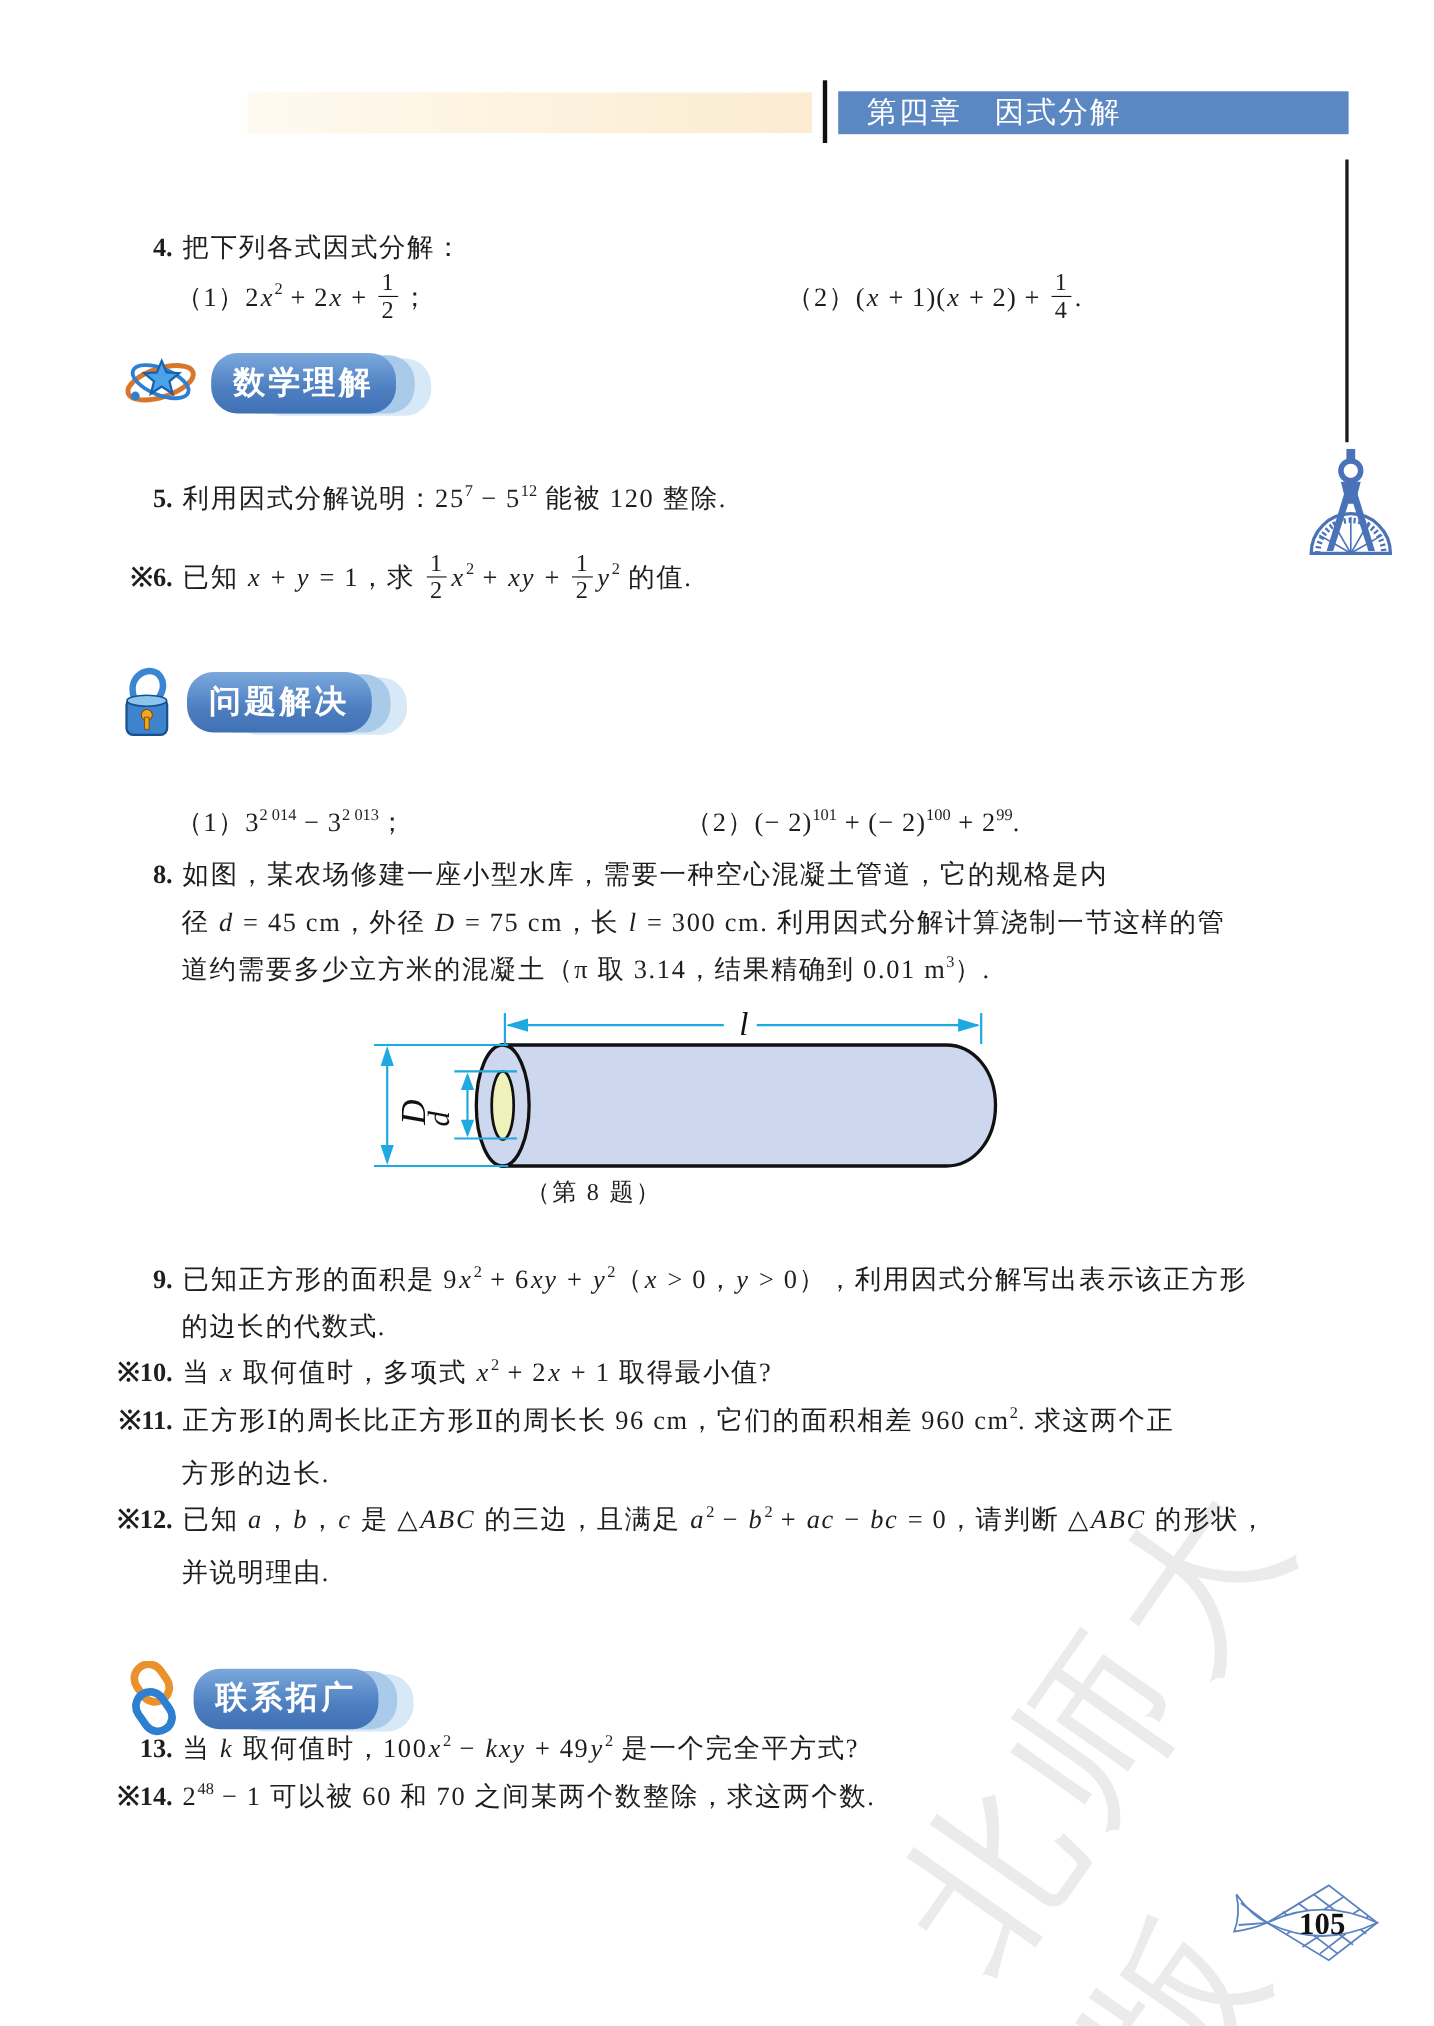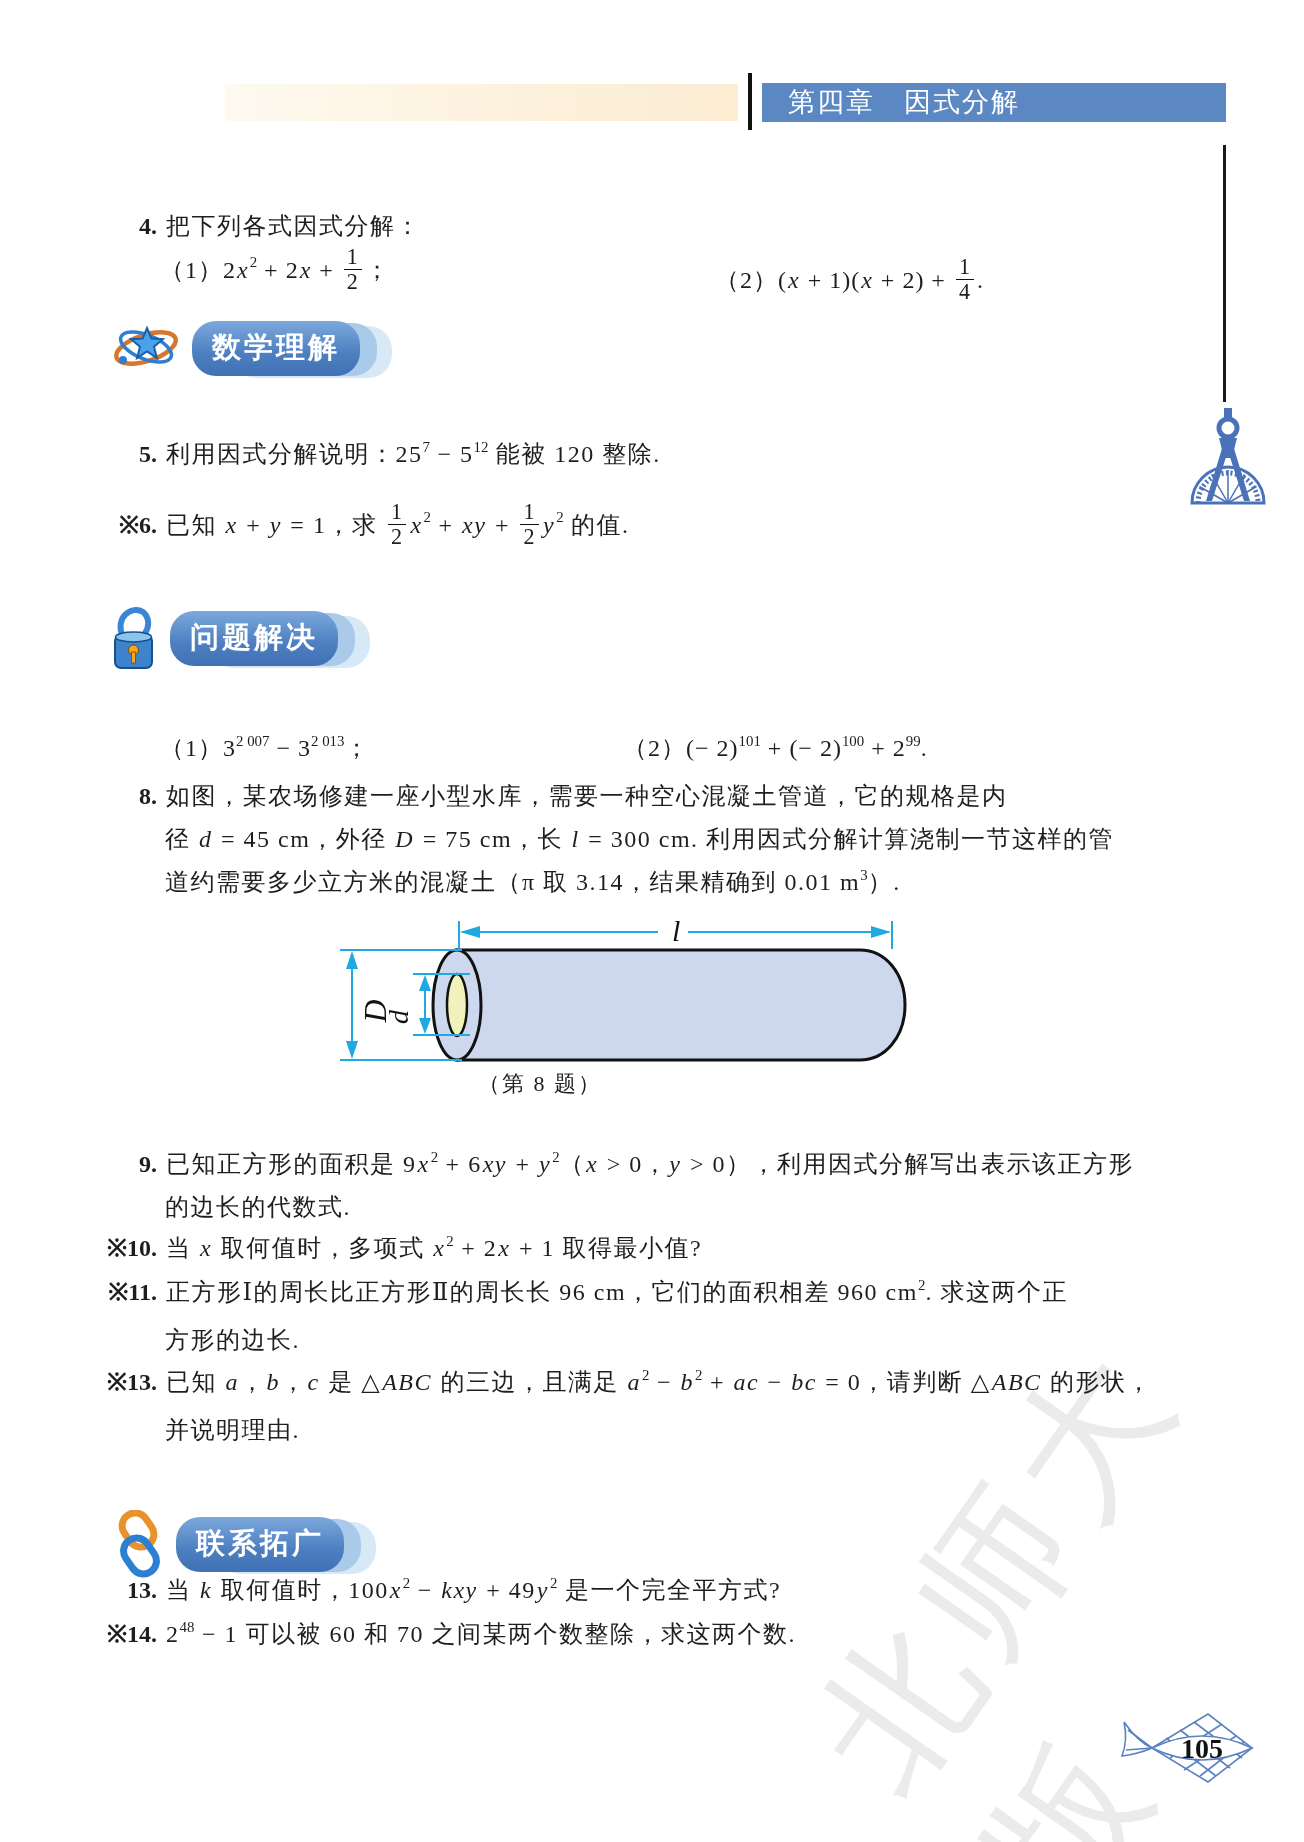--- a/index.html
+++ b/index.html
@@ -84,21 +84,21 @@
   </svg>
 
   <div class="prob" style="top:210px">
     <span class="pnum">4.</span><span class="ptext">把下列各式因式分解：</span>
   </div>
   <div class="row" style="top:238px">
     <span class="item" style="left:65px;top:10px">（1）2<i>x</i><sup>2</sup> + 2<i>x</i> + <span class="fr">
           <span>1</span>
           <span>2</span>
         </span>；</span>
-    <span class="item" style="left:620px;top:20px">（2）(<i>x</i> + 1)(<i>x</i> + 2) + <span class="fr">
+    <span class="item" style="left:620px;top:10px">（2）(<i>x</i> + 1)(<i>x</i> + 2) + <span class="fr">
           <span>1</span>
           <span>4</span>
         </span>.</span>
   </div>
 
   <div class="badge" style="top:320px">
     <svg width="72" height="56" viewBox="0 0 72 56">
       <ellipse cx="36" cy="28" rx="31" ry="13" fill="none" stroke="#d8762c" stroke-width="4.5" transform="rotate(-18 36 28)"></ellipse>
       <ellipse cx="36" cy="27" rx="27" ry="12" fill="none" stroke="#2d7fd2" stroke-width="3.5" transform="rotate(22 36 27)"></ellipse>
       <polygon points="37,8 41.4,18.6 52.9,19.2 44,26.7 46.9,37.9 37,31.5 27.1,37.9 30,26.7 21.1,19.2 32.6,18.6" fill="#4aa3e8" stroke="#1b5fa8" stroke-width="2"></polygon>
@@ -133,21 +133,21 @@
       <rect x="21.5" y="48" width="4" height="11" fill="#f5a623" stroke="#7a4a00" stroke-width="0.8"></rect>
     </svg>
     <span class="pill-stack">
       <span class="pill-s2"></span>
       <span class="pill-s1"></span>
       <span class="pill-main">问题解决</span>
     </span>
   </div>
 
   <div class="row" style="top:732px;height:40px">
-    <span class="item" style="left:65px">（1）3<sup>2 007</sup> − 3<sup>2 013</sup>；</span>
+    <span class="item" style="left:65px">（1）3<sup>2 014</sup> − 3<sup>2 013</sup>；</span>
     <span class="item" style="left:528px">（2）(− 2)<sup>101</sup> + (− 2)<sup>100</sup> + 2<sup>99</sup>.</span>
   </div>
 
   <div class="prob" style="top:780px">
     <span class="pnum">8.</span><span class="ptext">如图，某农场修建一座小型水库，需要一种空心混凝土管道，它的规格是内</span>
   </div>
   <div class="cont ptext" style="top:823px">径 <i>d</i> = 45 cm，外径 <i>D</i> = 75 cm，长 <i>l</i> = 300 cm. 利用因式分解计算浇制一节这样的管</div>
   <div class="cont ptext" style="top:866px">道约需要多少立方米的混凝土（π 取 3.14，结果精确到 0.01 m<sup>3</sup>）.</div>
 
   <div class="figure">
@@ -194,21 +194,21 @@
   <div class="prob" style="top:1232px">
     <span class="pnum">※10.</span><span class="ptext">当 <i>x</i> 取何值时，多项式 <i>x</i><sup>2</sup> + 2<i>x</i> + 1 取得最小值?</span>
   </div>
 
   <div class="prob" style="top:1276px">
     <span class="pnum">※11.</span><span class="ptext">正方形Ⅰ的周长比正方形Ⅱ的周长长 96 cm，它们的面积相差 960 cm<sup>2</sup>. 求这两个正</span>
   </div>
   <div class="cont ptext" style="top:1324px">方形的边长.</div>
 
   <div class="prob" style="top:1366px">
-    <span class="pnum">※13.</span><span class="ptext">已知 <i>a</i>，<i>b</i>，<i>c</i> 是 △<i>ABC</i> 的三边，且满足 <i>a</i><sup>2</sup> − <i>b</i><sup>2</sup> + <i>ac</i> − <i>bc</i> = 0，请判断 △<i>ABC</i> 的形状，</span>
+    <span class="pnum">※12.</span><span class="ptext">已知 <i>a</i>，<i>b</i>，<i>c</i> 是 △<i>ABC</i> 的三边，且满足 <i>a</i><sup>2</sup> − <i>b</i><sup>2</sup> + <i>ac</i> − <i>bc</i> = 0，请判断 △<i>ABC</i> 的形状，</span>
   </div>
   <div class="cont ptext" style="top:1414px">并说明理由.</div>
 
   <div class="badge" style="top:1510px">
     <svg width="56" height="68" viewBox="0 0 56 68">
       <rect x="15" y="2" width="26" height="36" rx="13" fill="none" stroke="#e8912d" stroke-width="7" transform="rotate(-35 28 20)"></rect>
       <rect x="17" y="27" width="26" height="38" rx="13" fill="none" stroke="#2d7fd2" stroke-width="7" transform="rotate(-35 30 46)"></rect>
     </svg>
     <span class="pill-stack">
       <span class="pill-s2"></span>

